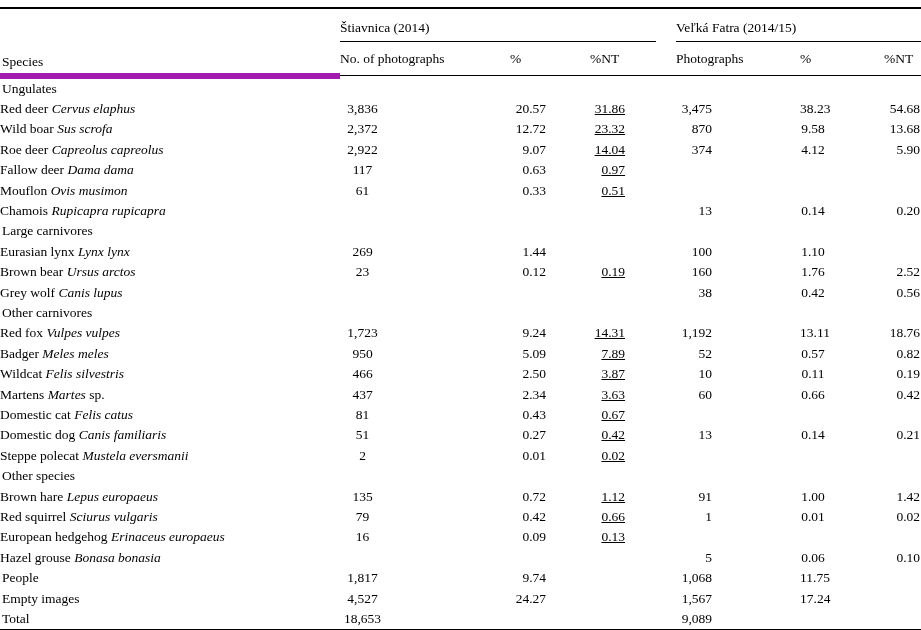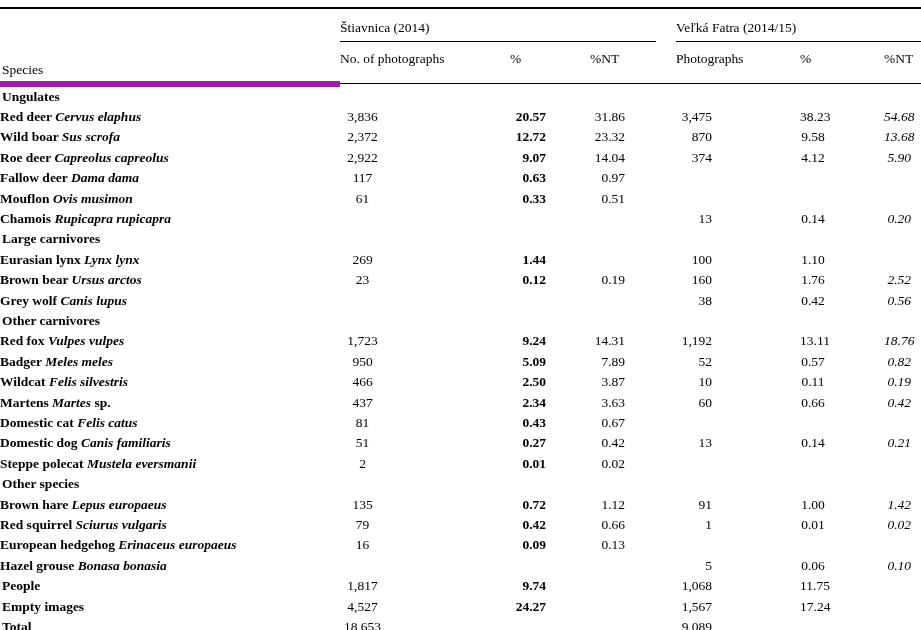--- a/index.html
+++ b/index.html
@@ -41,32 +41,32 @@
     padding-bottom: 3px;
     border-bottom: 6px solid #a21caf;
   }
   th.grp {
     vertical-align: bottom;
     padding-bottom: 5px;
     border-bottom: 1px solid #000;
   }
   th.spacer-h { border-bottom: 1px solid #000; }
   th.c2h { padding-left: 5px; }
-  thead tr.sub-row th { padding-bottom: 16px; }
+  thead tr.sub-row th { padding-bottom: 8px; }
   
   tbody td { height: 20.4px; line-height: 20.4px; vertical-align: middle; }
-  td.species { padding-left: 2px; font-weight: bold; }
+  td.species { padding-left: 2px; }
   td.species.indent { padding-left: 0; }
   td.num { text-align: right; }
   td.c1 { padding-right: 120px; text-align: center; }
-  td.c2 { padding-right: 44px; font-weight: bold; }
-  td.c3 { padding-right: 31px; }
+  td.c2 { padding-right: 44px; }
+  td.c3 { padding-right: 31px; text-decoration: underline; }
   td.c4 { padding-right: 88px; }
   td.c5 { padding-right: 58px; text-align: center; }
-  td.c6 { padding-right: 10px; font-style: italic; }
+  td.c6 { padding-right: 1px; }
   .bottom-rule {
     width: 921px;
     height: 0;
     border-top: 2px solid #000;
     margin-top: 3px;
   }
   i { font-style: italic; }
 </style>
 </head>
 <body>

